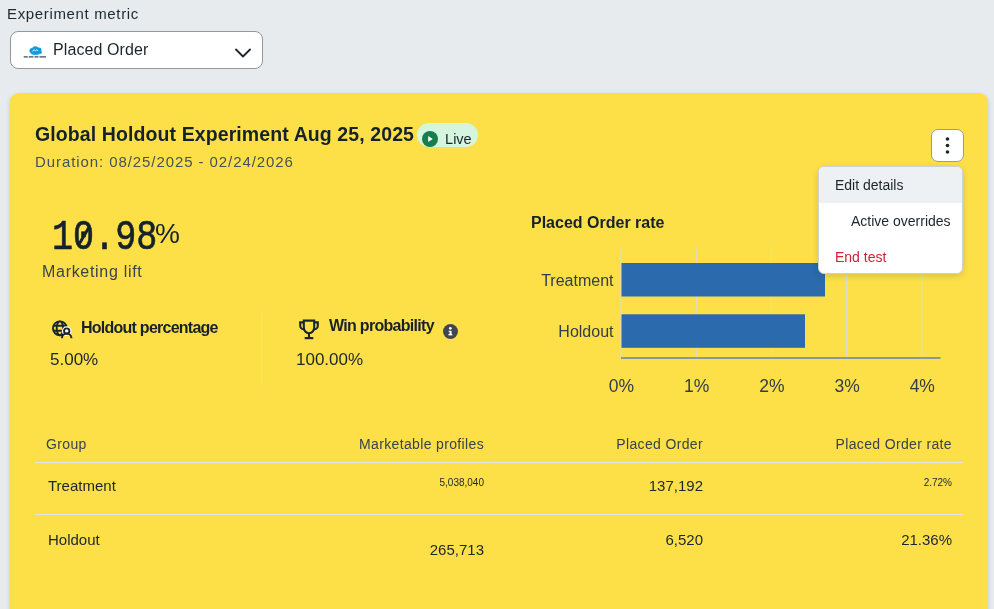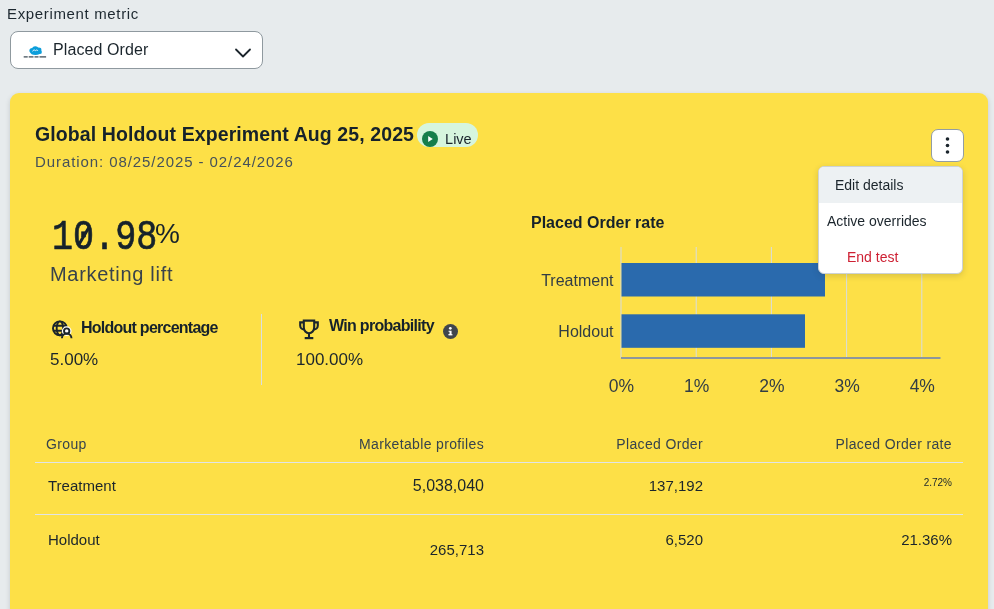--- a/index.html
+++ b/index.html
@@ -54,21 +54,21 @@
       <circle cx="15.5" cy="9" r="1.8" fill="#1b252c"></circle>
       <circle cx="15.5" cy="15.5" r="1.8" fill="#1b252c"></circle>
       <circle cx="15.5" cy="22" r="1.8" fill="#1b252c"></circle>
     </svg>
   </div>
 
   <div class="abs" style="left:42px; top:121px; color:#16222b; white-space:nowrap;">
     <span style="display:inline-block; font-family:'Liberation Mono', monospace; font-weight:normal; font-size:42px; transform:scaleX(0.835); transform-origin:0 0; letter-spacing:0; -webkit-text-stroke:0.7px #16222b;">10.98</span><span style="display:inline-block; font-size:28px; margin-left:-23px; vertical-align:6px;">%</span>
   </div>
   <div class="abs" style="left:72.7px; top:131.6px; width:2.6px; height:19.7px; background:#16222b; transform:rotate(30.5deg);"></div>
-  <div class="abs" style="left:40px; top:170px; font-size:20px; color:#39434b; letter-spacing:0.7px;">Marketing lift</div>
+  <div class="abs" style="left:32px; top:170px; font-size:16px; color:#39434b; letter-spacing:0.7px;">Marketing lift</div>
 
   <div class="abs" style="left:251px; top:221px; width:1px; height:71px; background:#d9dee1;"></div>
 
   <svg class="abs" style="left:42px; top:227px;" width="21" height="19" viewBox="0 0 22 19.5">
     <g fill="none" stroke="#1b252c" stroke-width="2">
       <circle cx="8.3" cy="8.5" r="7.3"></circle>
       <ellipse cx="8.3" cy="8.5" rx="3.4" ry="7.3"></ellipse>
       <path d="M1 5.8 H15.5 M1 11.1 H11"></path>
     </g>
     <circle cx="15.4" cy="11.4" r="5.1" fill="#fff"></circle>
@@ -125,28 +125,28 @@
     </g>
   </svg>
 
   <div class="abs" style="left:36px; top:343px; font-size:14px; color:#37434c; letter-spacing:0.35px;">Group</div>
   <div class="abs" style="right:504px; top:343px; font-size:14px; color:#37434c; letter-spacing:0.35px;">Marketable profiles</div>
   <div class="abs" style="right:285px; top:343px; font-size:14px; color:#37434c; letter-spacing:0.35px;">Placed Order</div>
   <div class="abs" style="right:36px; top:343px; font-size:14px; color:#37434c; letter-spacing:0.35px;">Placed Order rate</div>
   <div class="abs" style="left:25px; top:369px; width:928px; height:1px; background:#e0e4e7;"></div>
 
   <div class="abs" style="left:38px; top:384px; font-size:15px; color:#1b252c;">Treatment</div>
-  <div class="abs" style="right:504px; top:384px; font-size:16px; color:#1b252c;">5,038,040</div>
+  <div class="abs" style="right:504px; top:384px; font-size:10px; color:#1b252c;">5,038,040</div>
   <div class="abs" style="right:285px; top:384px; font-size:15px; color:#1b252c;">137,192</div>
   <div class="abs" style="right:36px; top:384px; font-size:10px; color:#1b252c;">2.72%</div>
   <div class="abs" style="left:25px; top:421px; width:928px; height:1px; background:#e0e4e7;"></div>
 
   <div class="abs" style="left:38px; top:438px; font-size:15px; color:#1b252c;">Holdout</div>
   <div class="abs" style="right:504px; top:438px; font-size:15px; color:#1b252c;margin-top:10px;">265,713</div>
   <div class="abs" style="right:285px; top:438px; font-size:15px; color:#1b252c;">6,520</div>
   <div class="abs" style="right:36px; top:438px; font-size:15px; color:#1b252c;">21.36%</div>
 </div>
 
 <div class="abs" style="left:818px; top:166px; width:145px; height:108px; background:#fff; border:1px solid #ccd2d6; border-radius:6px; box-shadow:0 2px 6px rgba(40,50,60,.18); overflow:hidden;">
   <div style="height:36px; background:#edf1f3; display:flex; align-items:center; padding-left:16px; font-size:14px; color:#1b252c;">Edit details</div>
-  <div style="height:36px; display:flex; align-items:center; padding-left:8px; font-size:14px; color:#1b252c;">Active overrides</div>
-  <div style="height:36px; display:flex; align-items:center; padding-left:28px; font-size:14px; color:#ce2134;">End test</div>
+  <div style="height:36px; display:flex; align-items:center; padding-left:32px; font-size:14px; color:#1b252c;">Active overrides</div>
+  <div style="height:36px; display:flex; align-items:center; padding-left:16px; font-size:14px; color:#ce2134;">End test</div>
 </div>
 
 </body></html>

